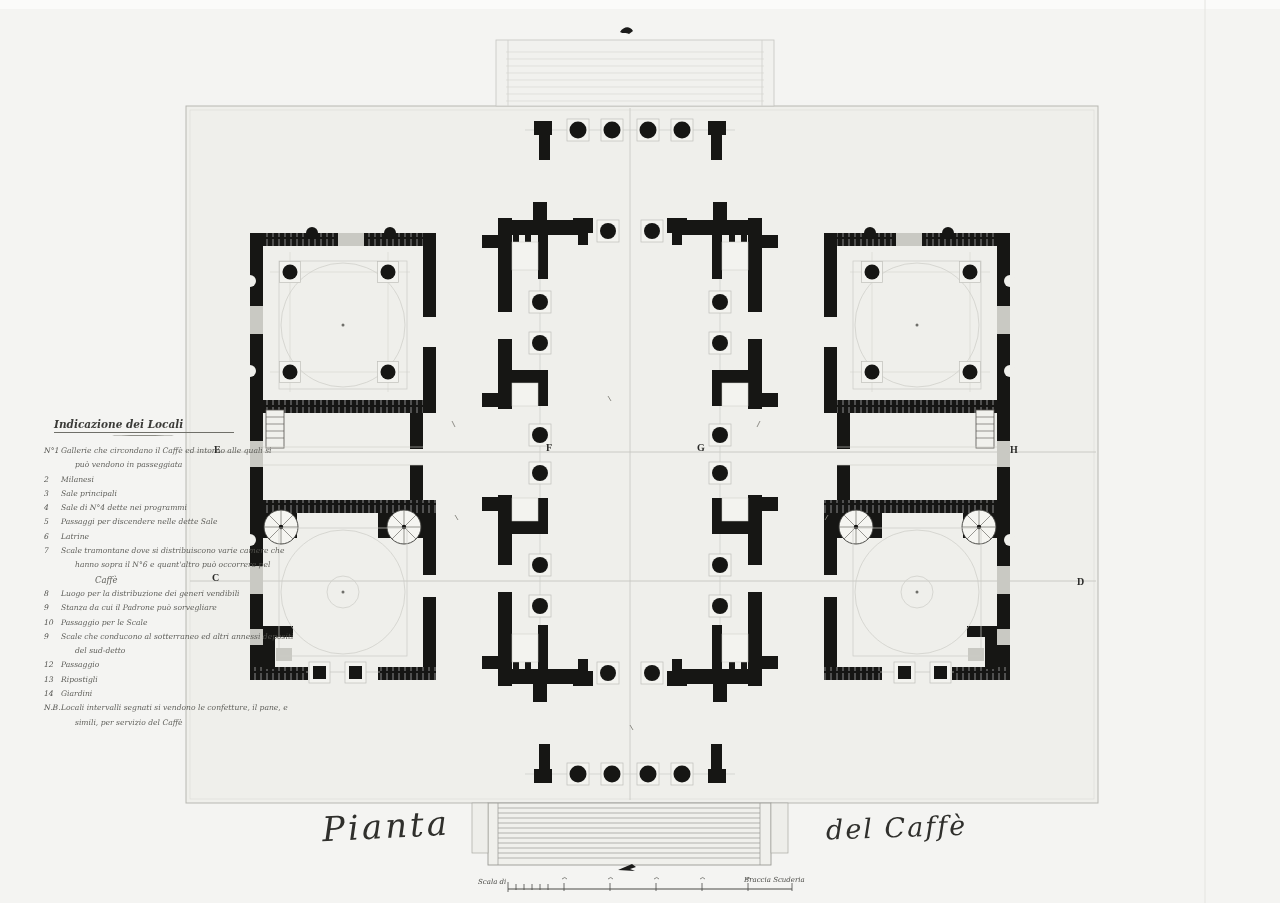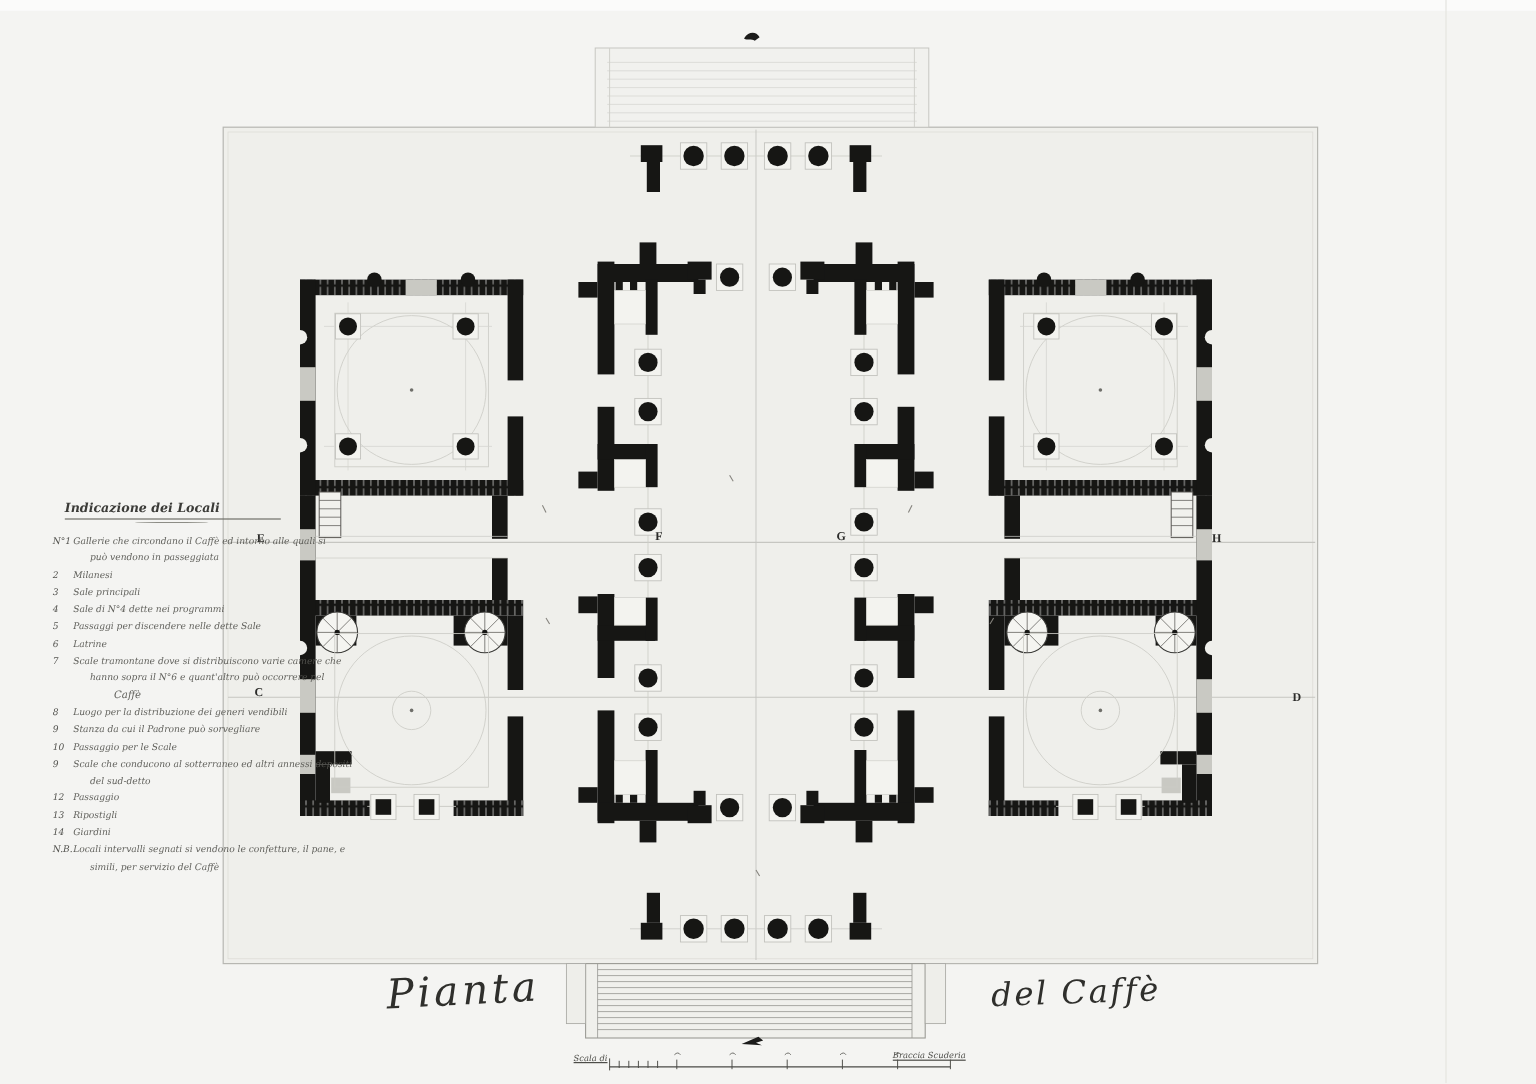--- a/index.html
+++ b/index.html
@@ -24,21 +24,21 @@
            padding-bottom:2px;border-bottom:1px solid #6f6f69;}
   .l-title::after{content:"";position:absolute;left:58px;bottom:-4px;width:62px;
            border-bottom:1px solid #8d8d86;border-radius:50%;}
   .l-rows{margin-top:13px;}
   .lrow{display:flex;height:14.3px;font:italic 7.6px "DejaVu Serif",serif;
         color:#54544f;white-space:nowrap;opacity:.92;}
   .lnum{flex:0 0 17px;width:17px;color:#474743;}
   .lrow.indent .ltxt{padding-left:14px;}
   .lrow.caffe .ltxt{padding-left:34px;font-size:8.5px;}
 
-  .scale-label{position:absolute;font:italic 7px "DejaVu Serif",serif;color:#4c4c48;white-space:nowrap;text-decoration:underline;}
+  .scale-label{position:absolute;font:italic 7px "DejaVu Serif",serif;color:#4c4c48;white-space:nowrap;}
   #scale-left{left:478px;top:878px;}
   #scale-right{left:744px;top:876px;}
 </style>
 </head>
 <body>
 
 <div class="stage">
   <div class="topstrip"></div>
 
   <svg width="1280" height="903" viewBox="0 0 1280 903">

